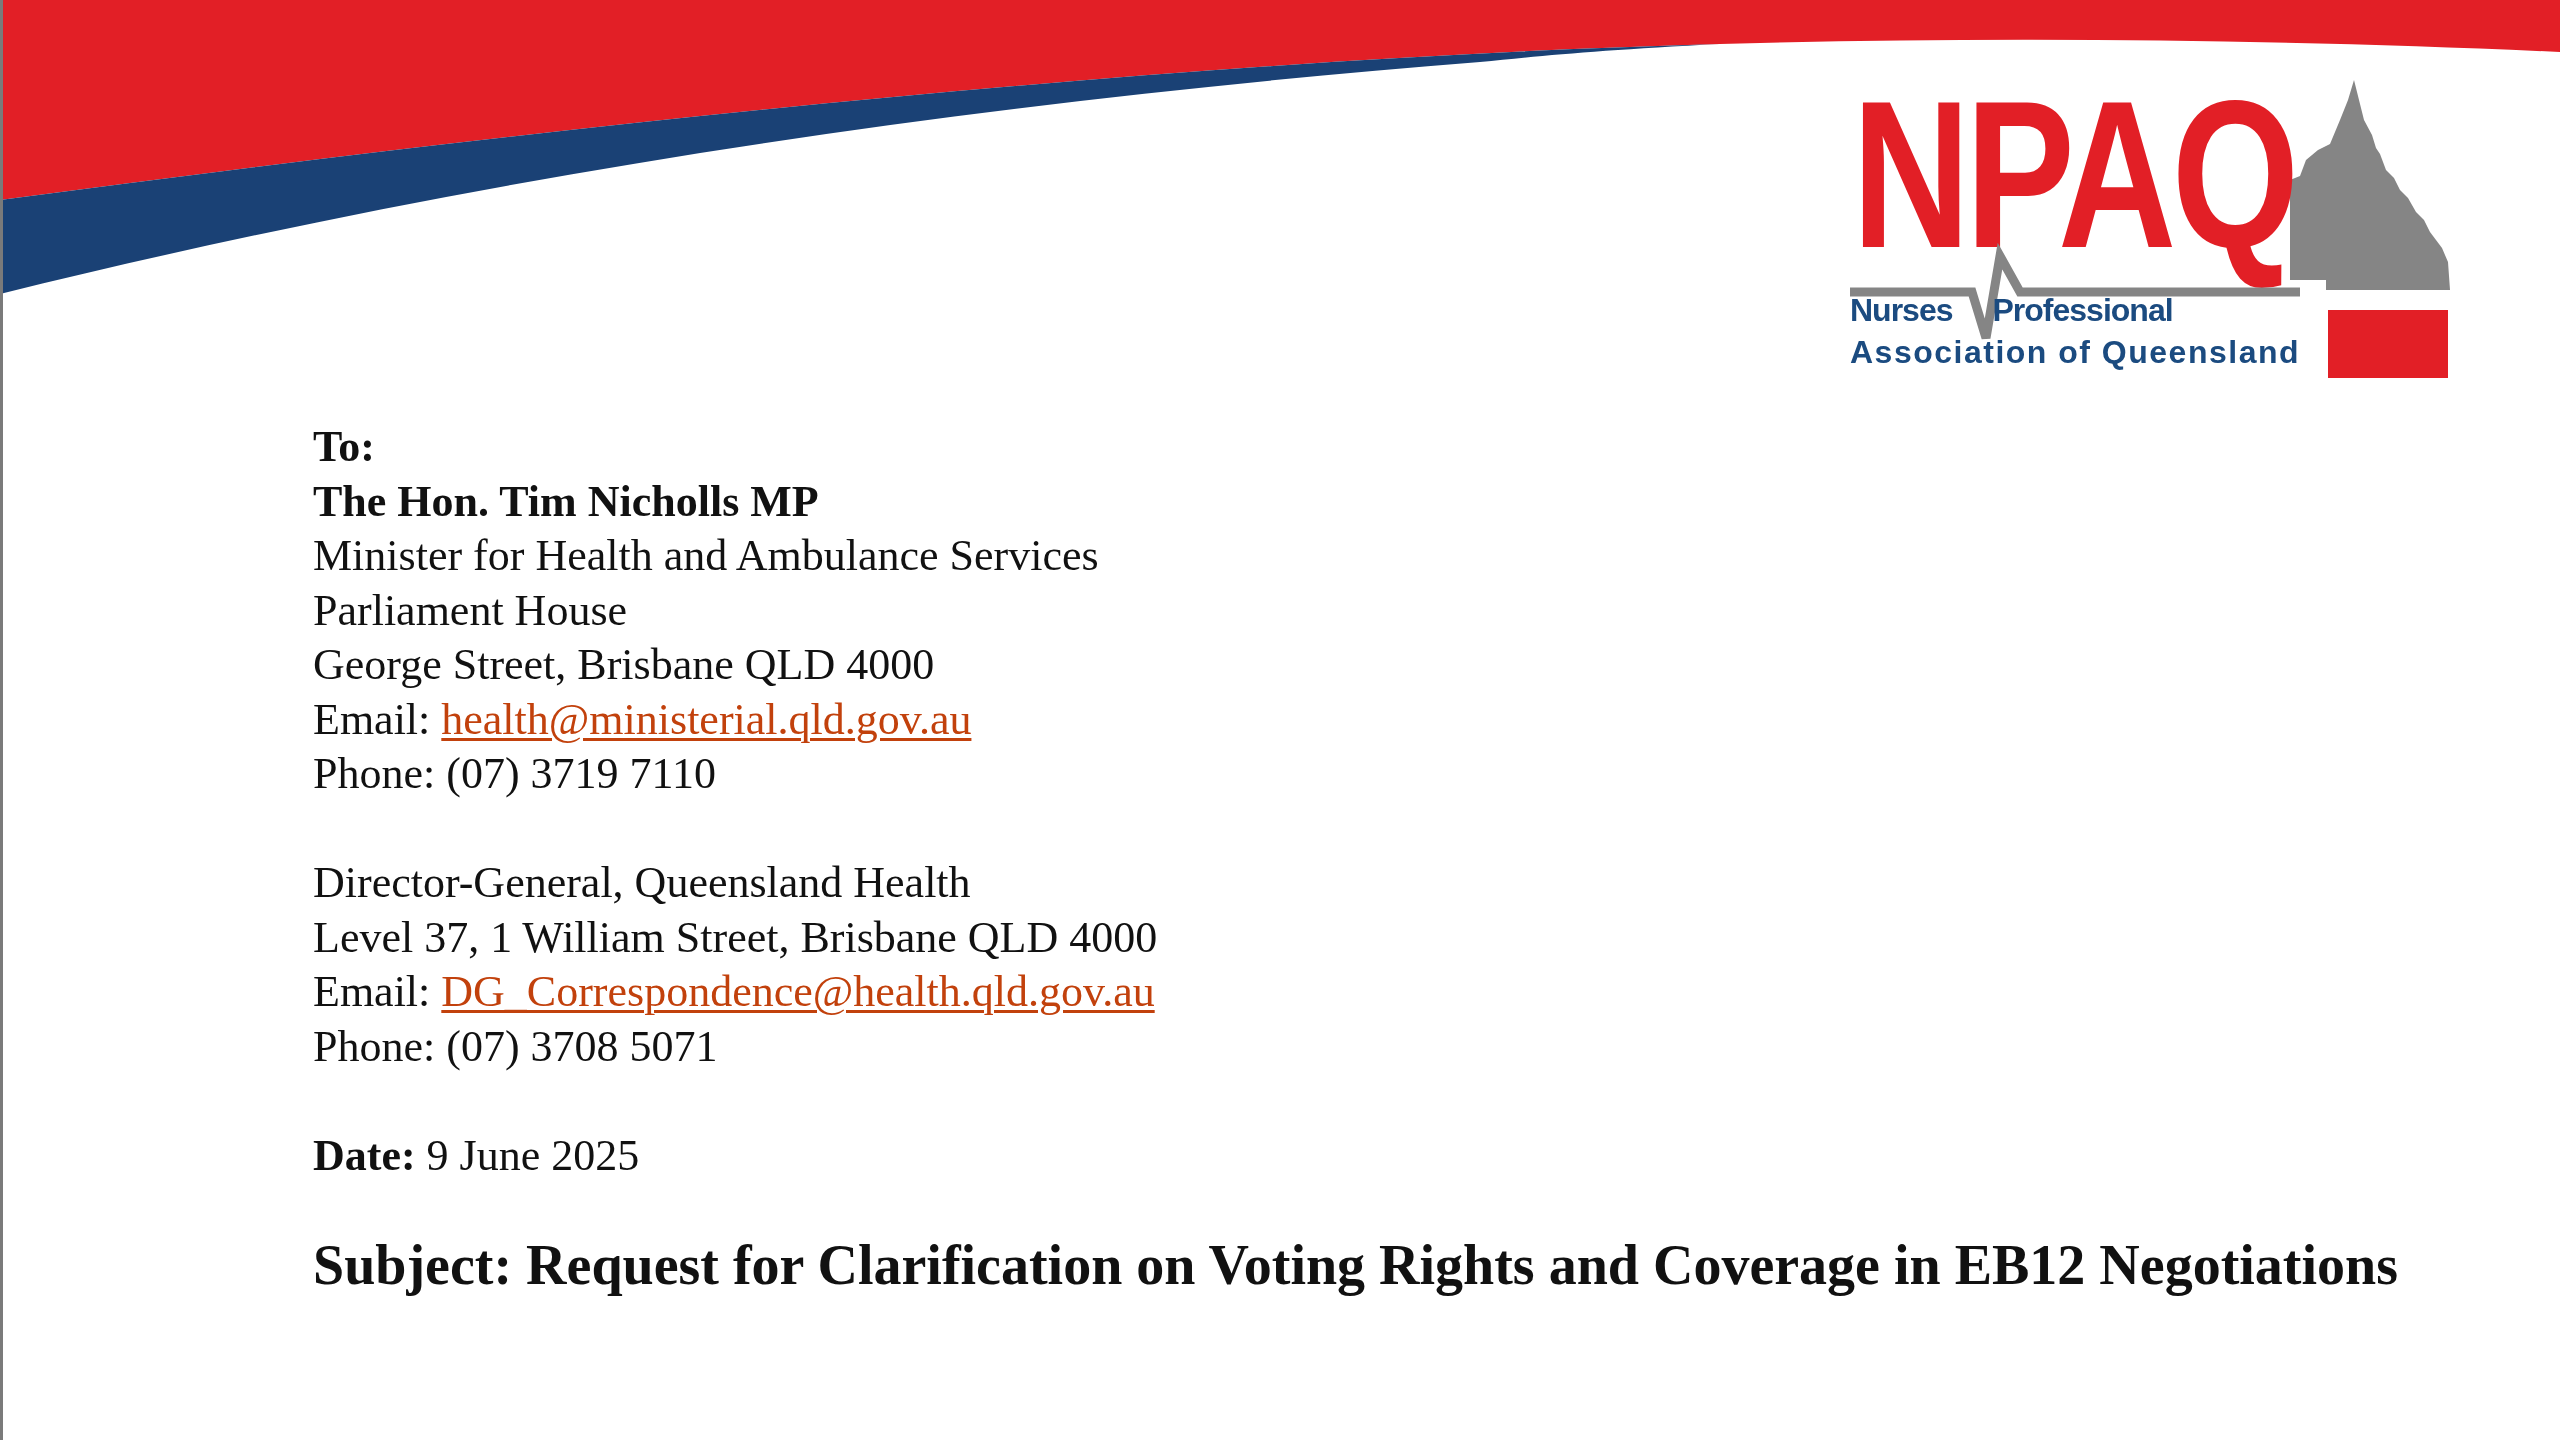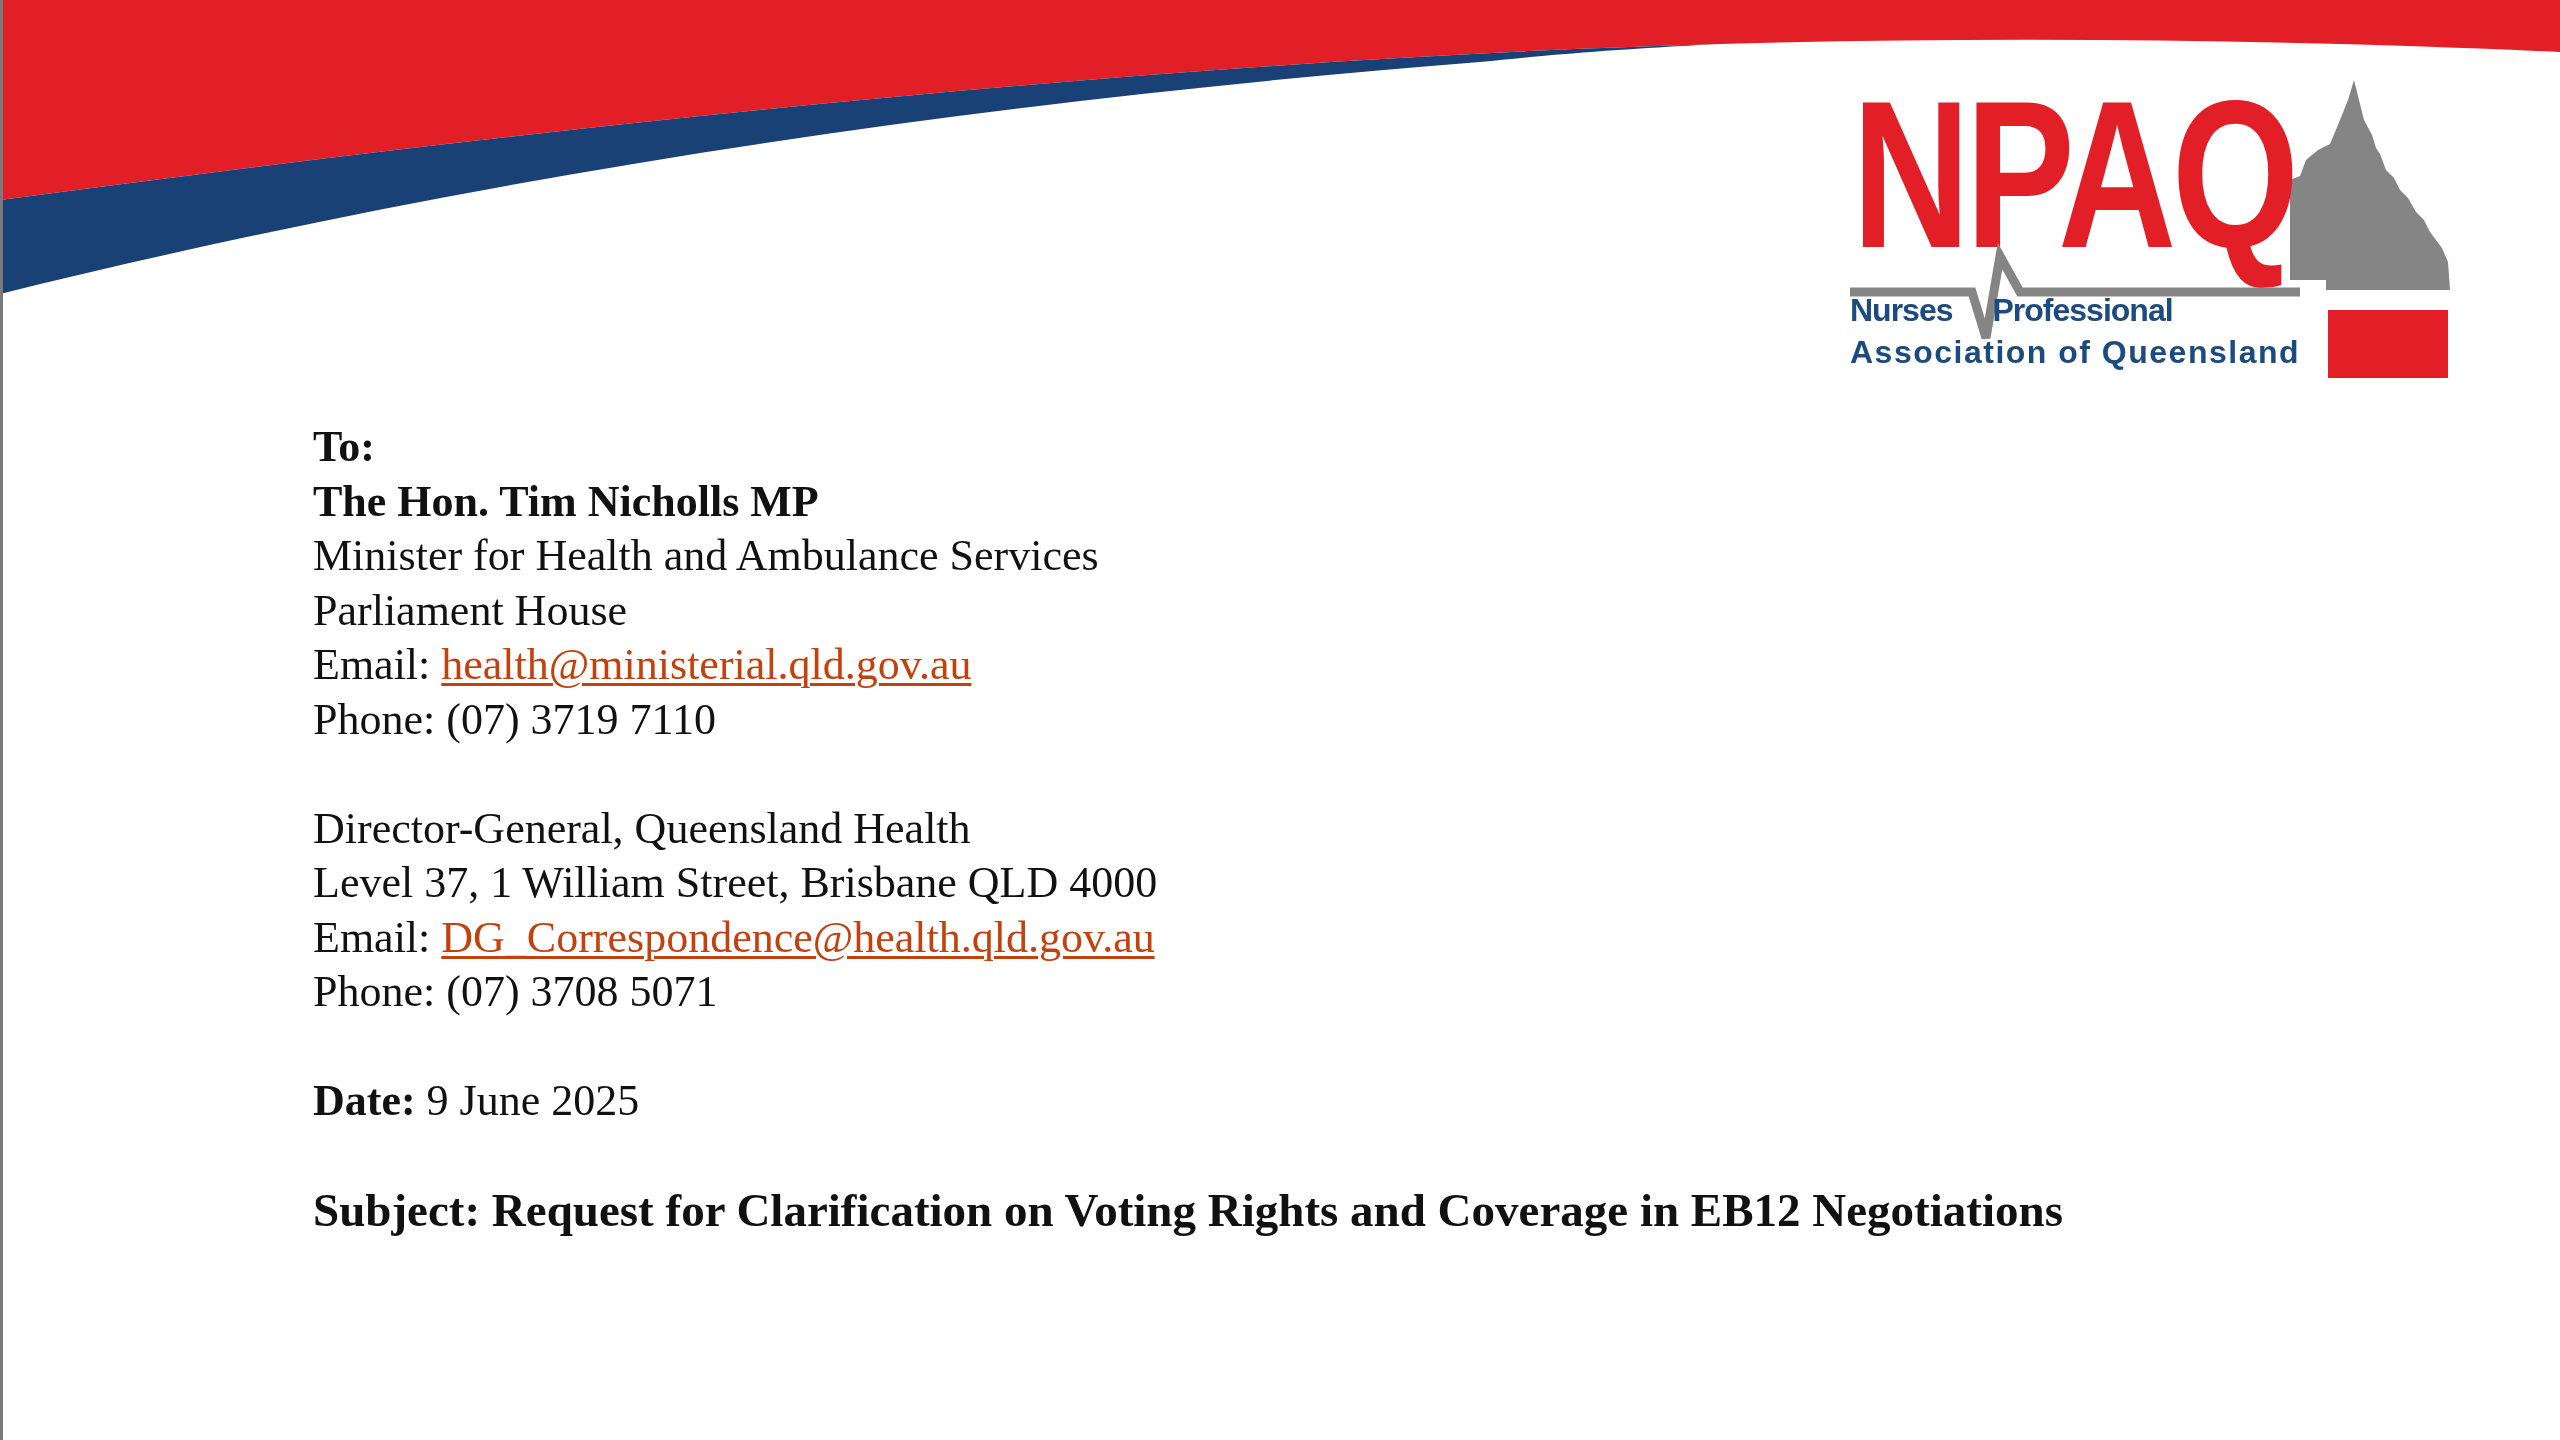--- a/index.html
+++ b/index.html
@@ -41,21 +41,21 @@
     position: absolute; left: 313px; top: 420px;
     font-size: 44px; line-height: 54.5px;
   }
   .line { white-space: nowrap; height: 54.5px; }
   .bold { font-weight: 700; }
   .blank { height: 54.5px; }
   a.email {
     color: #c2410c; text-decoration: underline;
     text-decoration-thickness: 3px; text-underline-offset: 4px;
   }
-  .subject { margin-top: 0; font-weight: 700; font-size: 47px; }
+  .subject { margin-top: 0; font-weight: 700; font-size: 56px; }
 </style>
 </head>
 <body>
 
 <div class="left-edge"></div>
 
 <svg class="header-swoosh" viewBox="0 0 2560 320" preserveAspectRatio="none">
   <path d="M0,0 L2560,0 L2560,52 C2300,40 2000,36 1720,44 C1200,58 600,120 0,200 Z" fill="#e21f26"></path>
   <path d="M0,200 C600,120 1200,58 1720,44 C1600,50 1540,56 1480,62 C1000,100 500,170 0,294 Z" fill="#1a4175"></path>
 </svg>
@@ -73,20 +73,21 @@
   <div class="redbox"></div>
 </div>
 
 <div class="letter">
   <div class="line bold">To:</div>
 
   <div>
     <div class="line bold">The Hon. Tim Nicholls MP</div>
     <div class="line">Minister for Health and Ambulance Services</div>
     <div class="line">Parliament House</div>
+    <div class="line">George Street, Brisbane QLD 4000</div>
     <div class="line"><span>Email: </span><a class="email">health@ministerial.qld.gov.au</a></div>
     <div class="line">Phone: (07) 3719 7110</div>
   </div>
 
   <div class="blank"></div>
 
   <div>
     <div class="line">Director-General, Queensland Health</div>
     <div class="line">Level 37, 1 William Street, Brisbane QLD 4000</div>
     <div class="line"><span>Email: </span><a class="email">DG_Correspondence@health.qld.gov.au</a></div>

